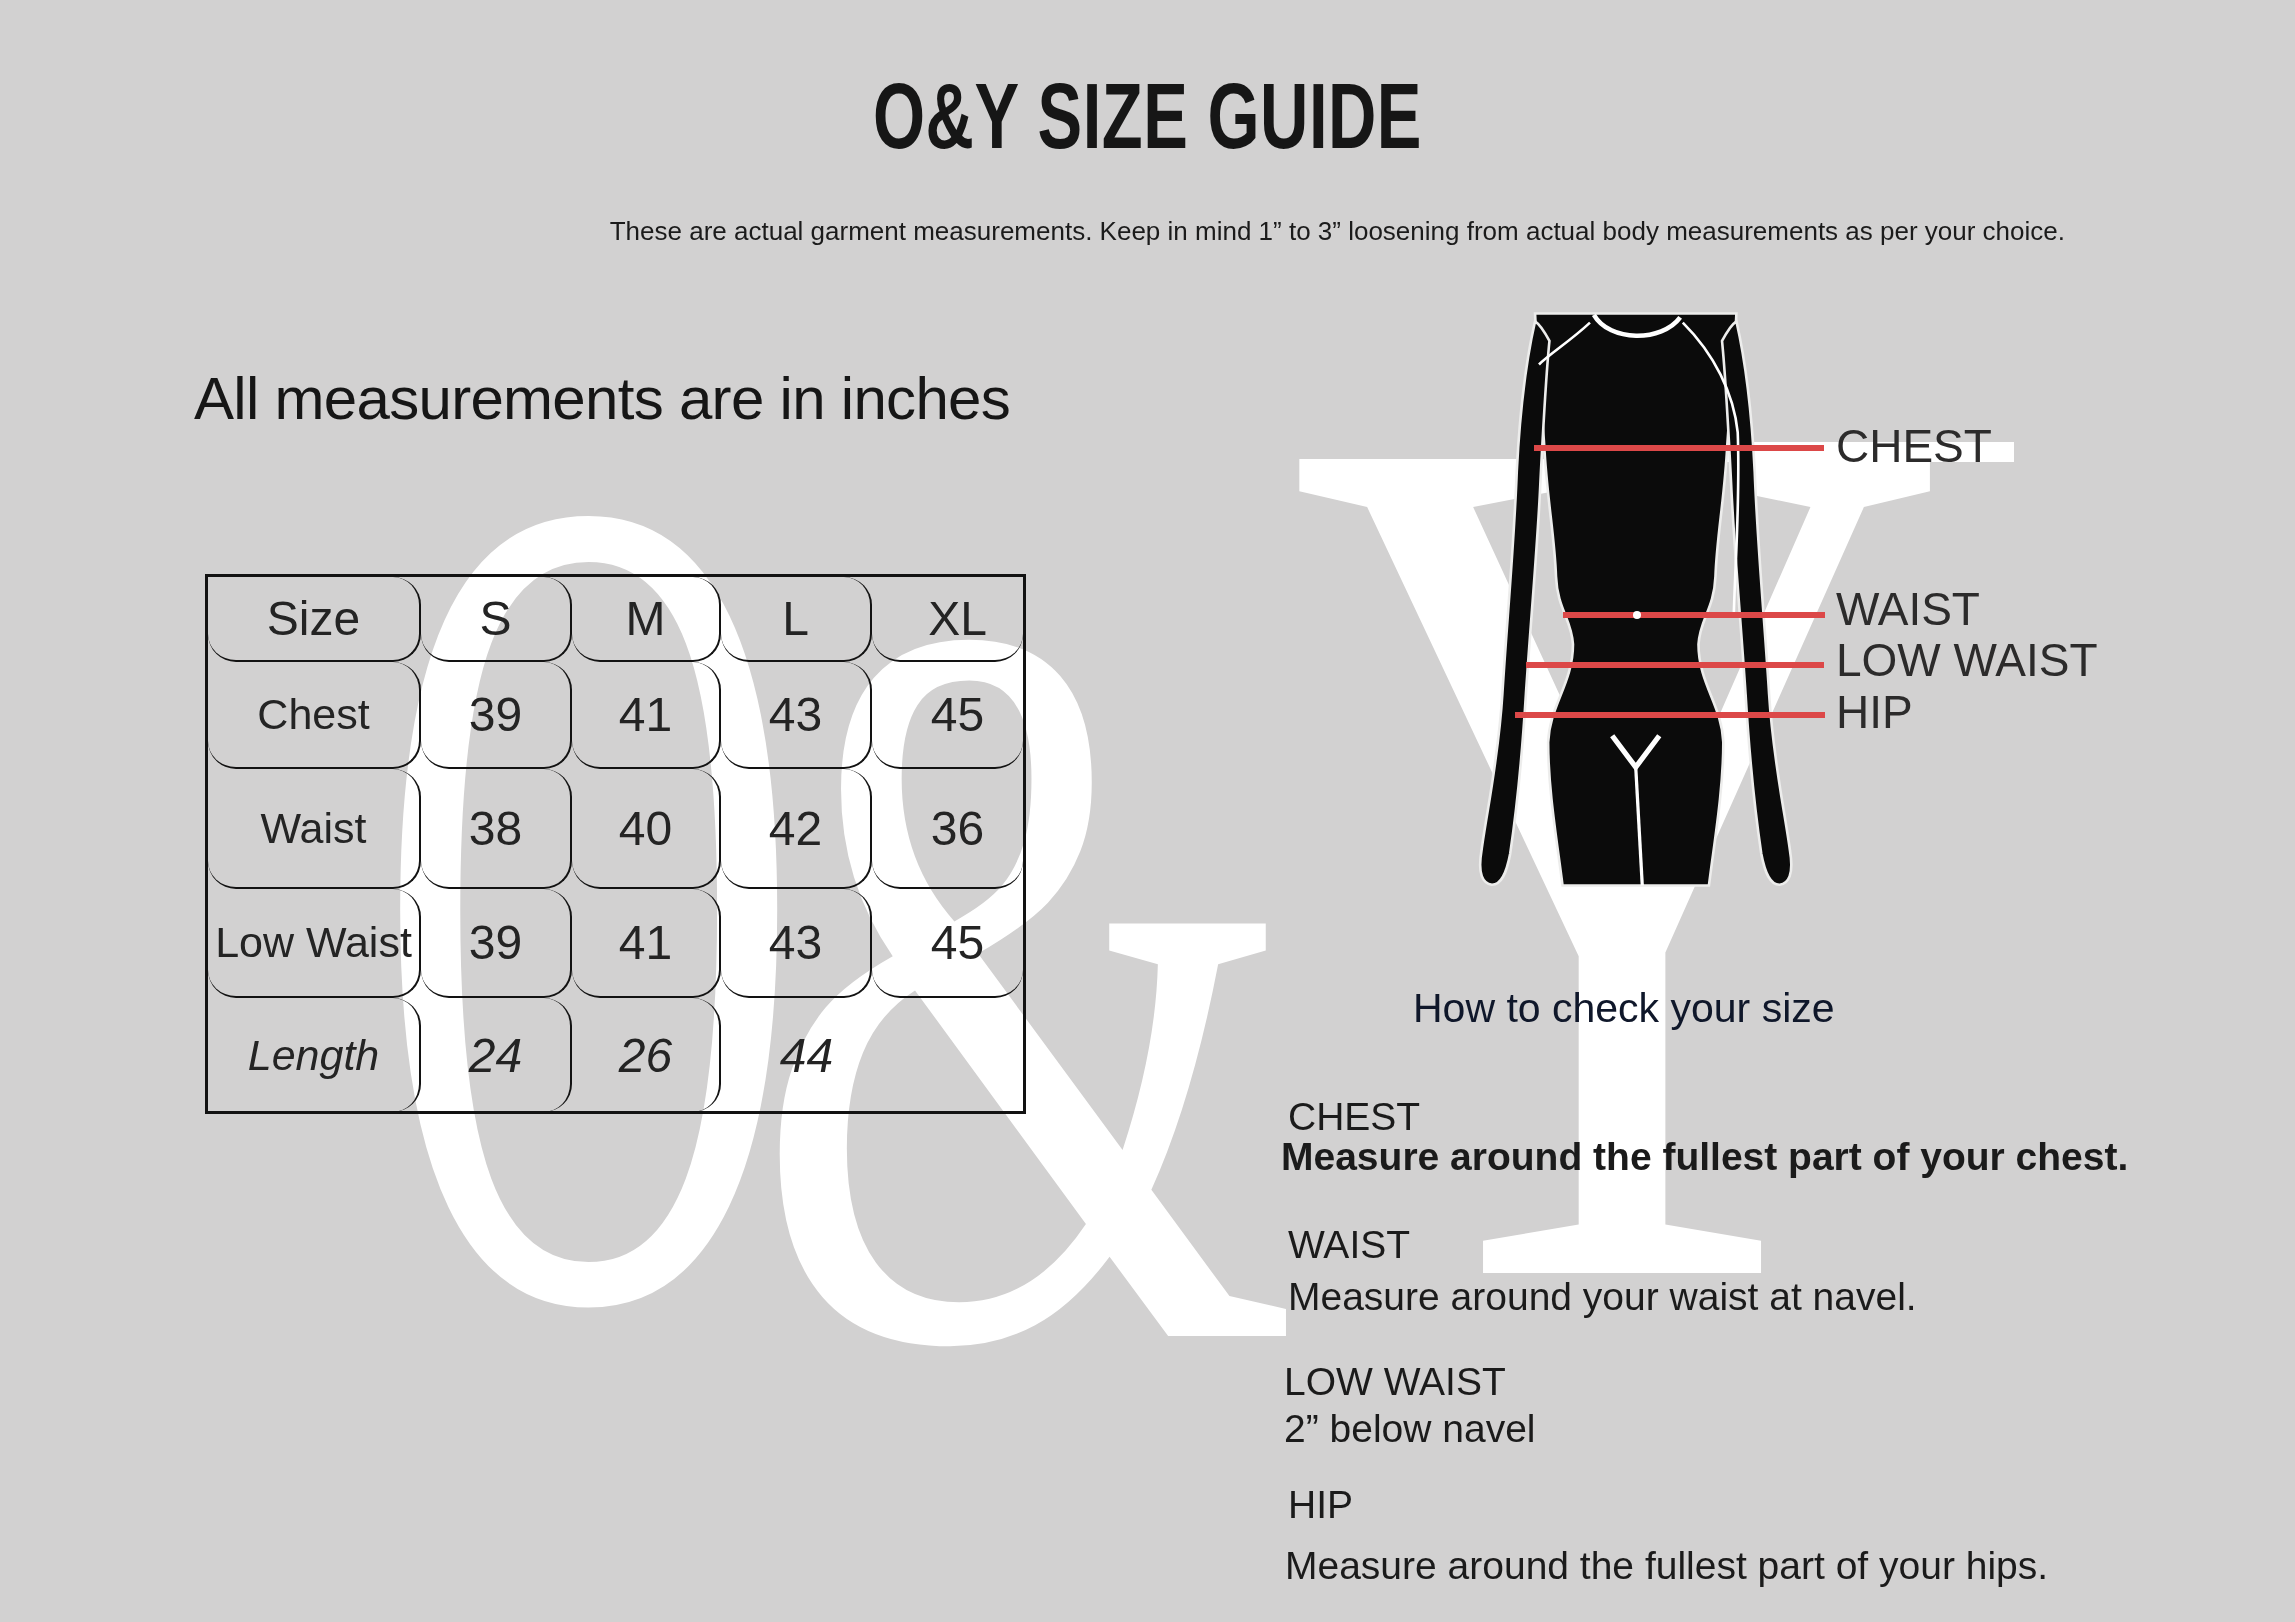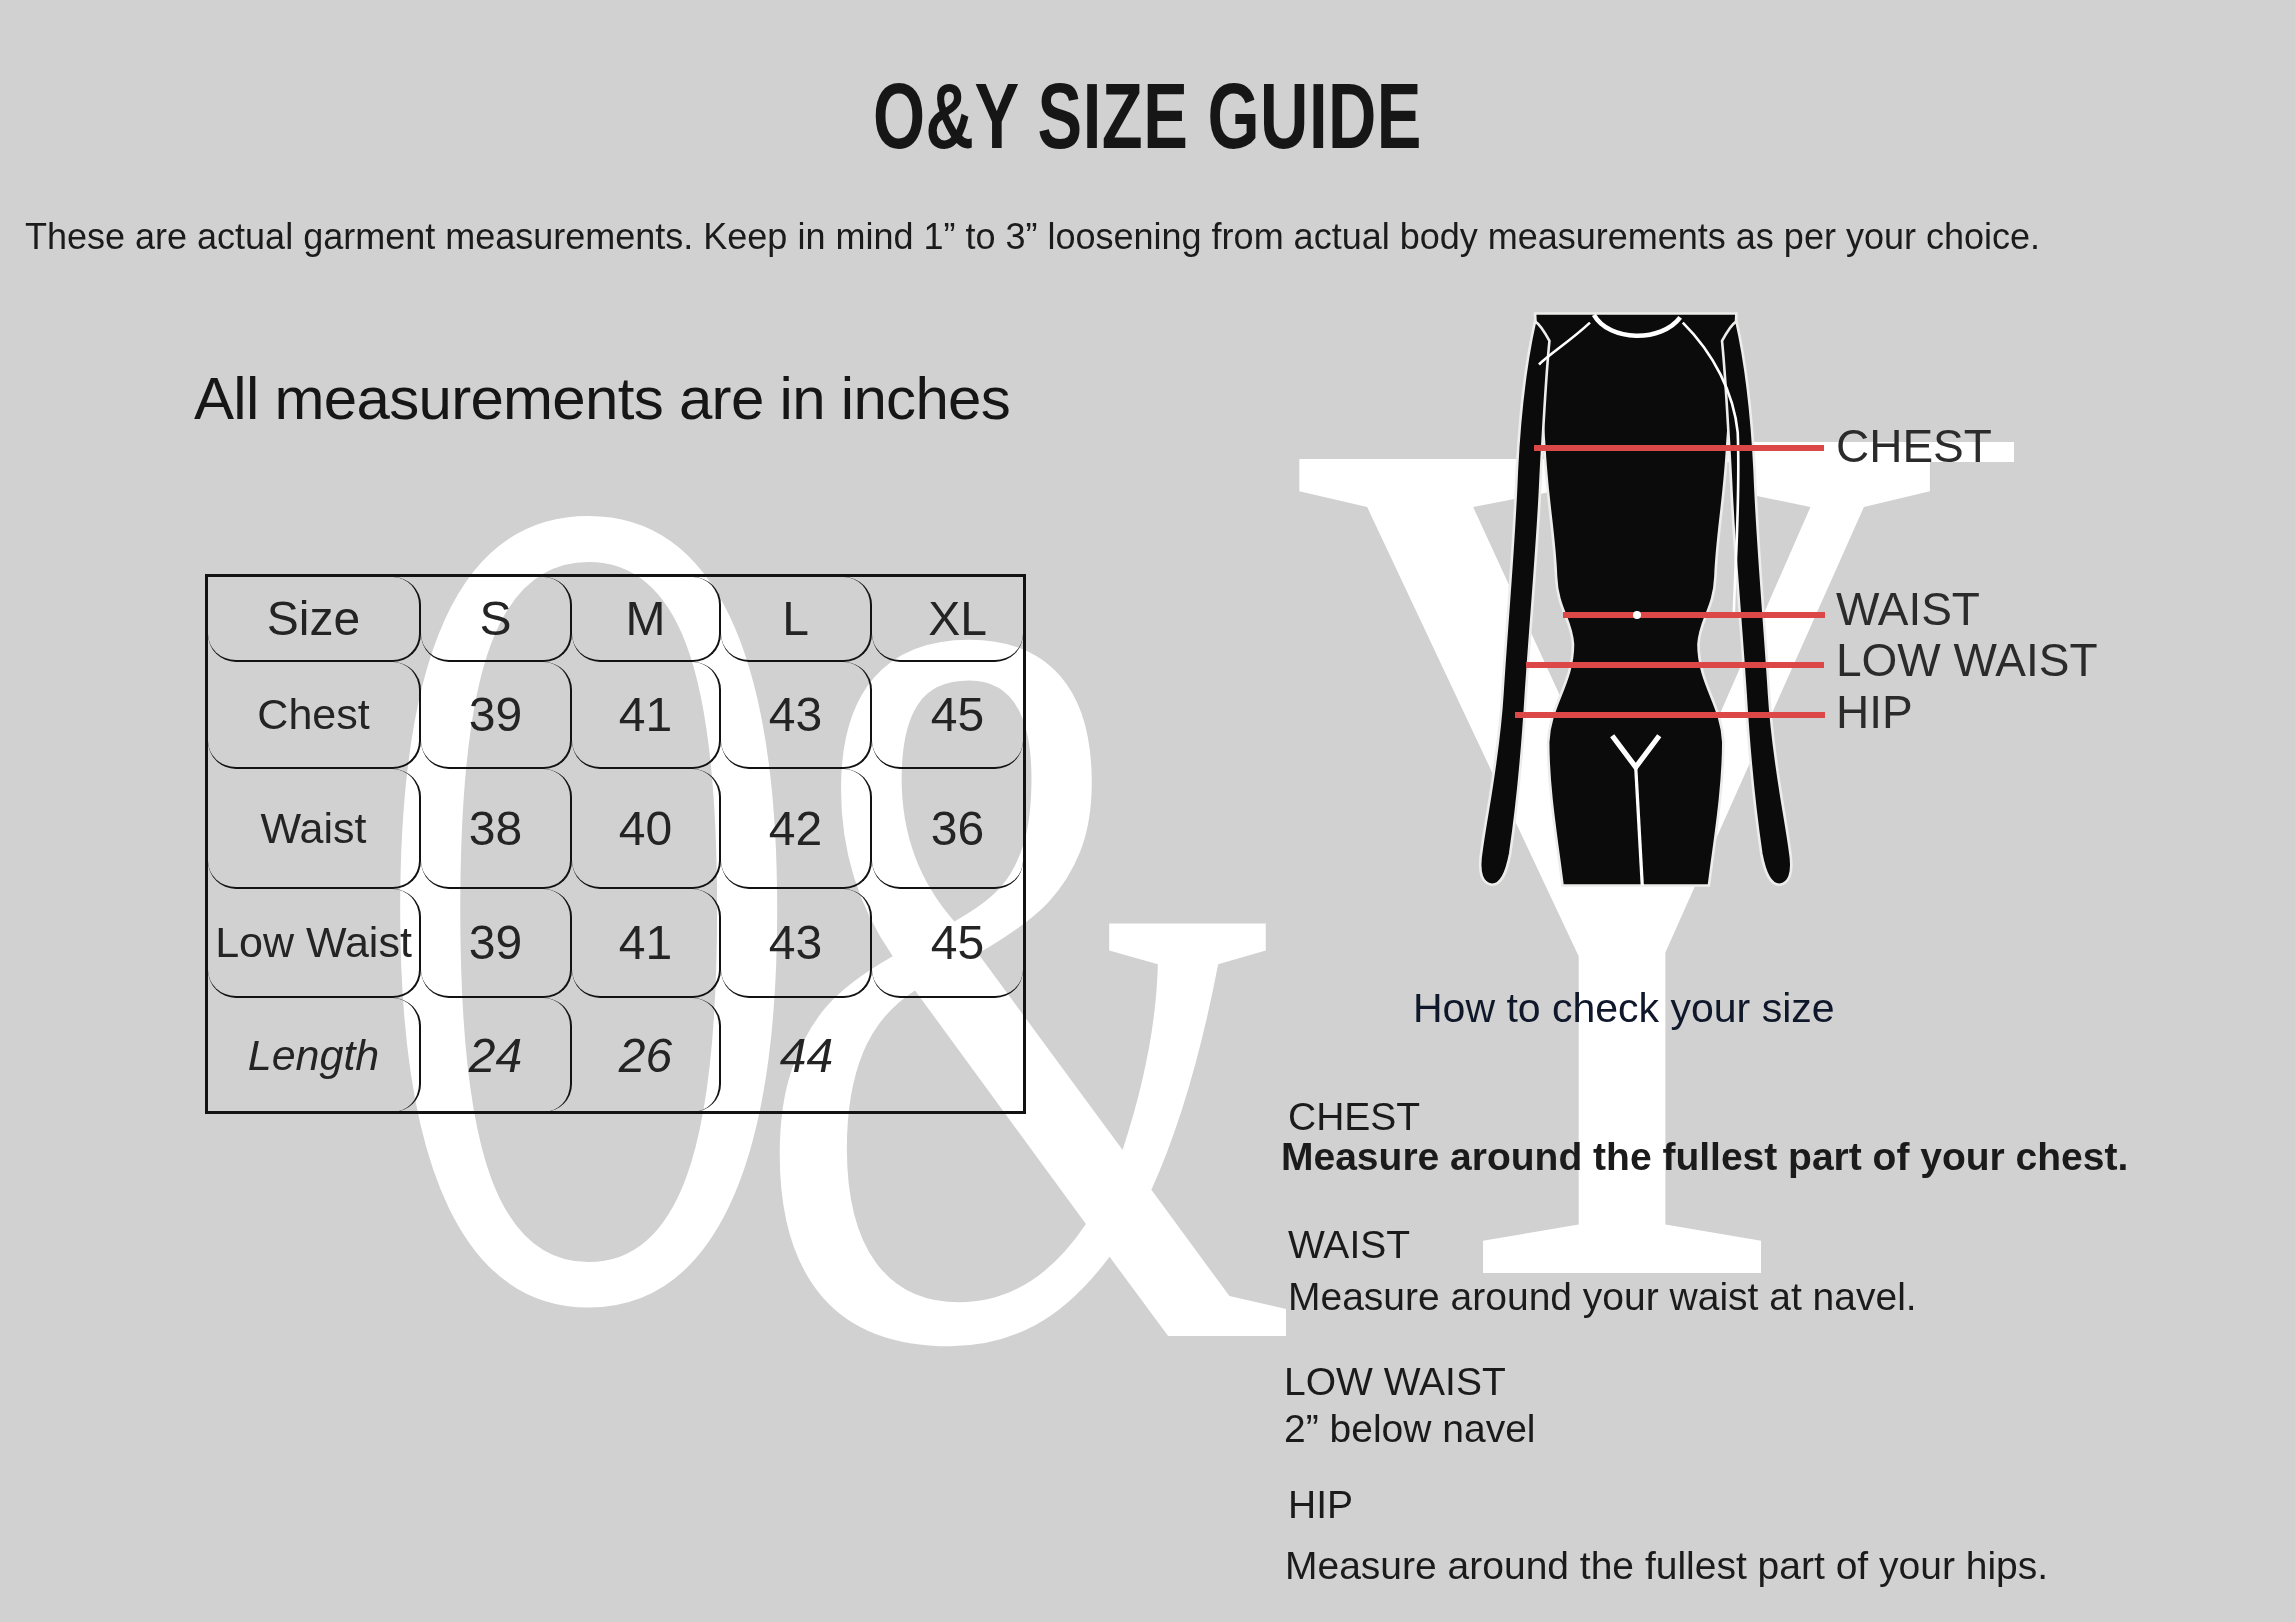--- a/index.html
+++ b/index.html
@@ -12,21 +12,21 @@
   .abs{position:absolute;}
   
   .wm{position:absolute;z-index:1;color:#ffffff;font-family:"Liberation Serif",serif;line-height:1;transform-origin:left top;user-select:none;}
   .wm-o{left:376px;top:310px;font-size:1178px;transform:scaleX(0.50);}
   .wm-amp{left:753px;top:459px;font-size:1047px;transform:scaleX(0.67);}
   .wm-y{left:1289px;top:232px;font-size:1243px;transform:scaleX(0.74);}
   .wm-band{left:1714px;top:442px;width:300px;height:19.6px;background:#ffffff;z-index:1;}
   
   .title{left:0;top:63px;width:2295px;text-align:center;font-size:93px;font-weight:700;
          letter-spacing:0.7px;transform:scaleX(0.72);transform-origin:center top;z-index:2;color:#161616;}
-  .subtitle{left:0;top:216px;width:2065px;text-align:center;font-size:36px;z-index:2;color:#1b1b1b;}
+  .subtitle{left:0;top:216px;width:2065px;text-align:right;font-size:26px;z-index:2;color:#1b1b1b;}
   .units-note{left:194px;top:364px;font-size:60px;letter-spacing:-0.7px;z-index:2;color:#161616;}
   
   .sizetable{left:205px;top:574px;width:815px;height:534px;display:grid;
              grid-template-columns:213px 151px 149px 151px 151px;
              grid-template-rows:85px 107px 120px 109px 114px;
              border:3.9px solid #121212;z-index:2;}
   .cell{display:flex;align-items:center;justify-content:center;
         border-right:2.6px solid #121212;border-bottom:2.6px solid #121212;
         font-size:48px;color:#242424;border-radius:28px;}
   .cell.lastcol{border-right:none;padding-left:20px;}

